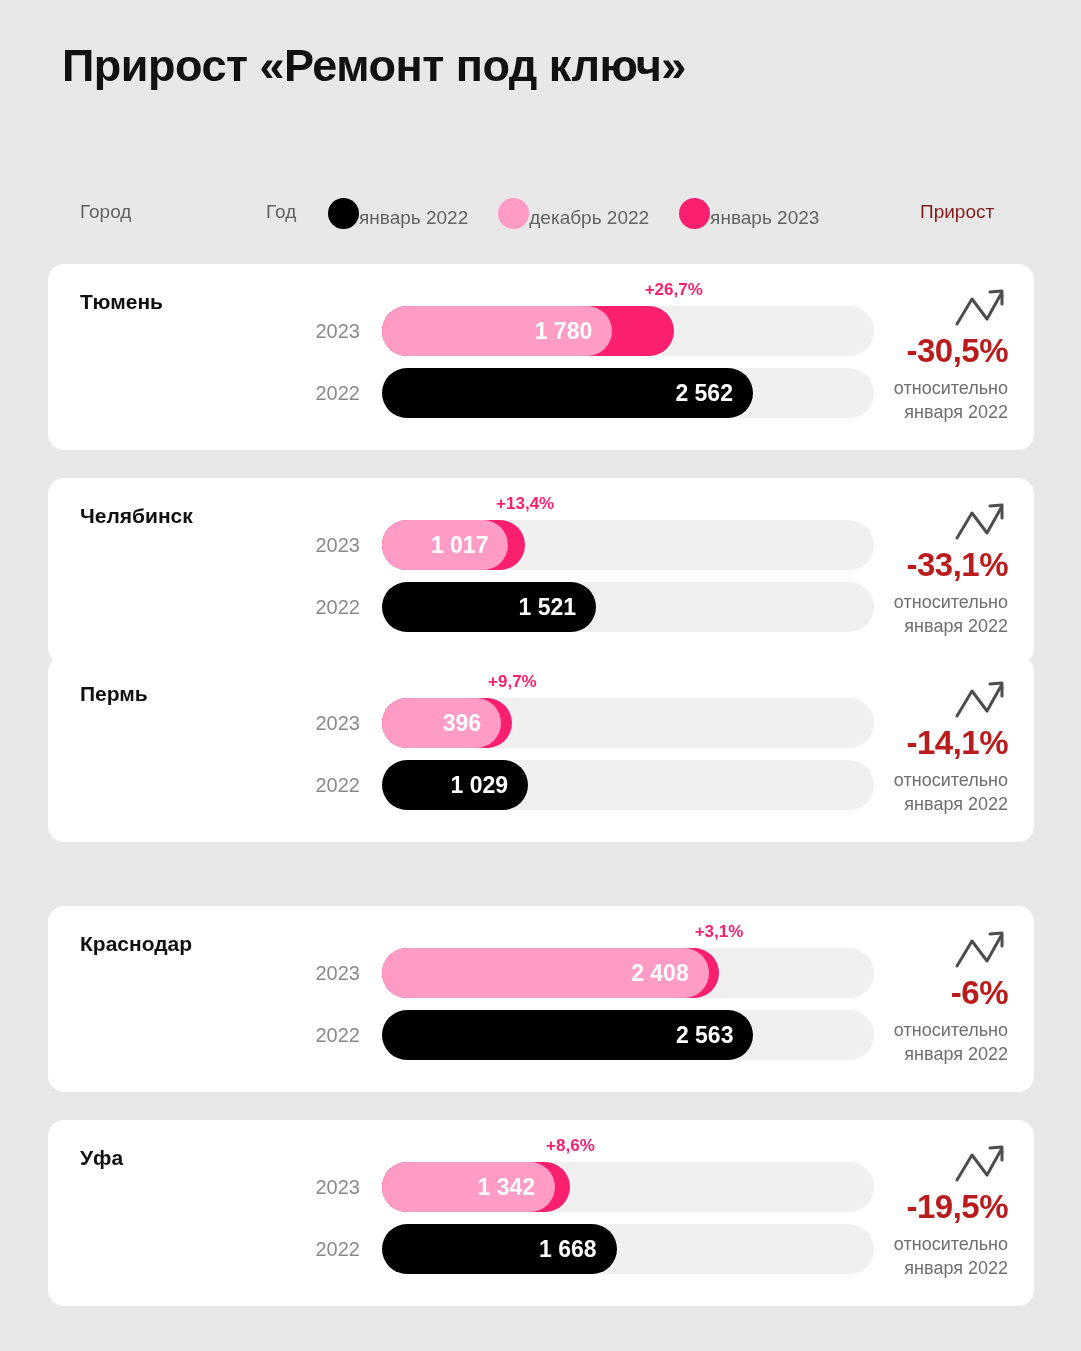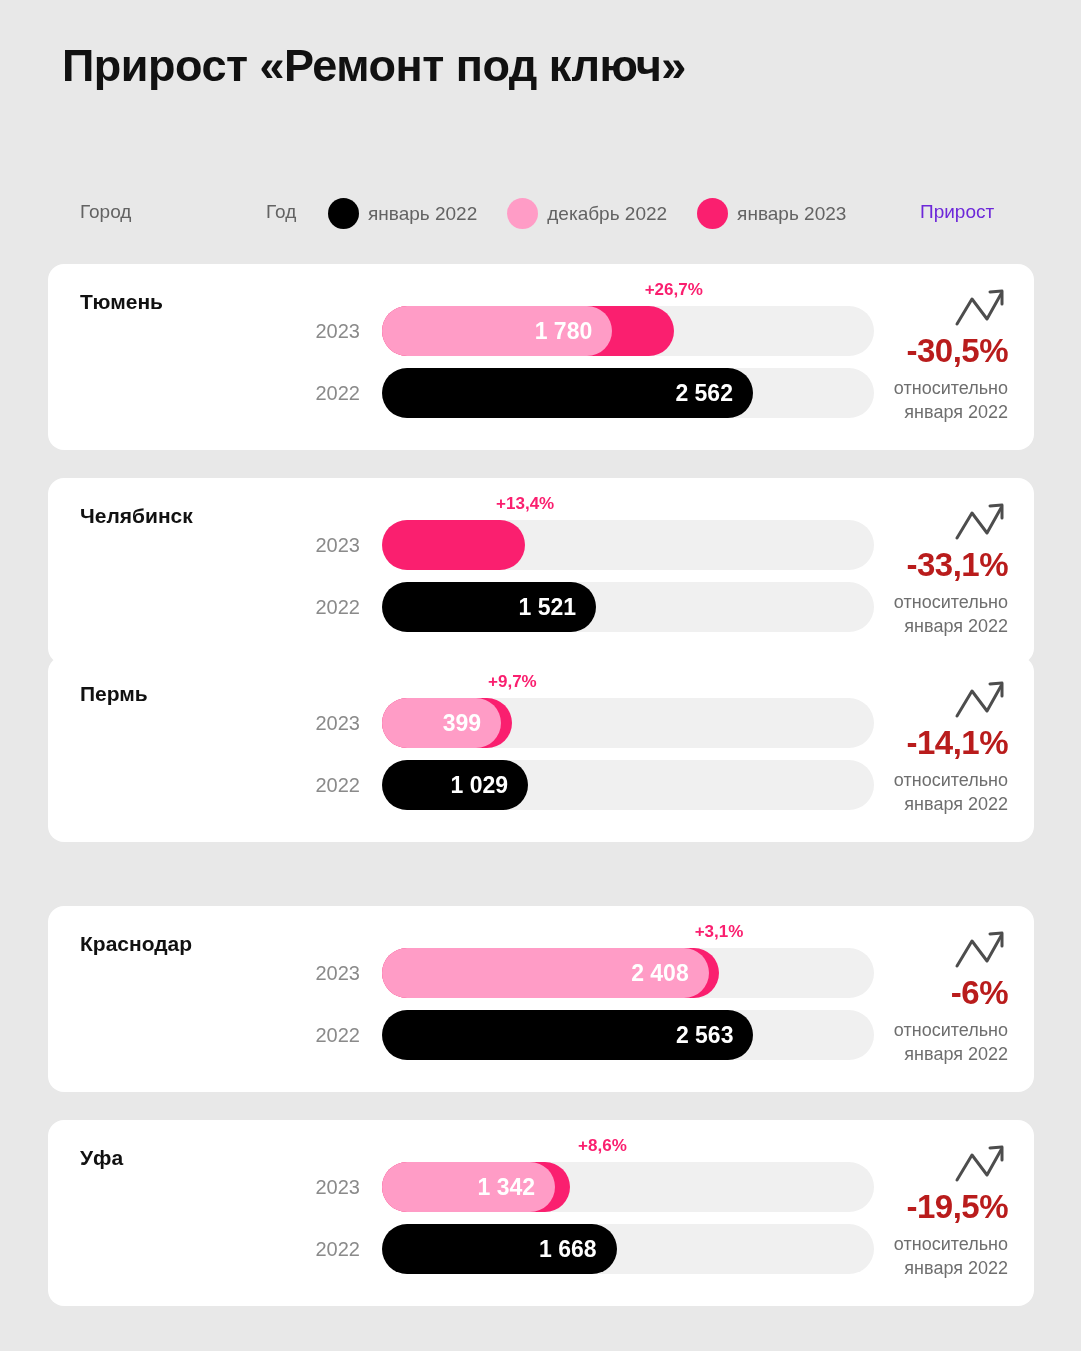--- a/index.html
+++ b/index.html
@@ -45,34 +45,34 @@
     left: 266px;
     top: 3px;
     font-size: 19px;
     color: #636363;
   }
   .legend-growth-label {
     position: absolute;
     left: 920px;
     top: 3px;
     font-size: 19px;
-    color: #6d28d9;
+    color: #7f1d1d;
   }
   .legend-items {
     position: absolute;
     left: 328px;
     top: 0;
     display: flex;
     align-items: center;
     gap: 0;
   }
   .legend-item {
     display: flex;
-    align-items: center;
-    gap: 9px;
+    align-items: flex-end;
+    gap: 0;
     margin-right: 30px;
   }
   .legend-dot {
     width: 31px;
     height: 31px;
     border-radius: 50%;
     flex: 0 0 auto;
   }
   .legend-text {
     font-size: 19px;
@@ -266,20 +266,23 @@
 
   <div class="card" style="top: 478px;">
     <div class="city-name">Челябинск</div>
 
     <div class="bars">
 
       <div class="bar-row">
         <div class="bar-year">2023</div>
         <div class="track">
           <div class="bar bar-hotpink" style="width: 29.1%;"></div>
+          <div class="bar bar-pink" style="width: 25.7%;">
+            <span class="bar-value">1 017</span>
+          </div>
           <div class="growth-badge" style="left: 29.1%;">+13,4%</div>
         </div>
       </div>
 
       <div class="bar-row">
         <div class="bar-year">2022</div>
         <div class="track">
           <div class="bar bar-black" style="width: 43.5%;">
             <span class="bar-value">1 521</span>
           </div>
@@ -304,21 +307,21 @@
   <div class="card" style="top: 656px;">
     <div class="city-name">Пермь</div>
 
     <div class="bars">
 
       <div class="bar-row">
         <div class="bar-year">2023</div>
         <div class="track">
           <div class="bar bar-hotpink" style="width: 26.5%;"></div>
           <div class="bar bar-pink" style="width: 24.2%;">
-            <span class="bar-value">399</span>
+            <span class="bar-value">396</span>
           </div>
           <div class="growth-badge" style="left: 26.5%;">+9,7%</div>
         </div>
       </div>
 
       <div class="bar-row">
         <div class="bar-year">2022</div>
         <div class="track">
           <div class="bar bar-black" style="width: 29.7%;">
             <span class="bar-value">1 029</span>
@@ -386,21 +389,21 @@
 
     <div class="bars">
 
       <div class="bar-row">
         <div class="bar-year">2023</div>
         <div class="track">
           <div class="bar bar-hotpink" style="width: 38.3%;"></div>
           <div class="bar bar-pink" style="width: 35.2%;">
             <span class="bar-value">1 342</span>
           </div>
-          <div class="growth-badge" style="left: 38.3%; margin-left: 32px;">+8,6%</div>
+          <div class="growth-badge" style="left: 38.3%;">+8,6%</div>
         </div>
       </div>
 
       <div class="bar-row">
         <div class="bar-year">2022</div>
         <div class="track">
           <div class="bar bar-black" style="width: 47.7%;">
             <span class="bar-value">1 668</span>
           </div>
         </div>

